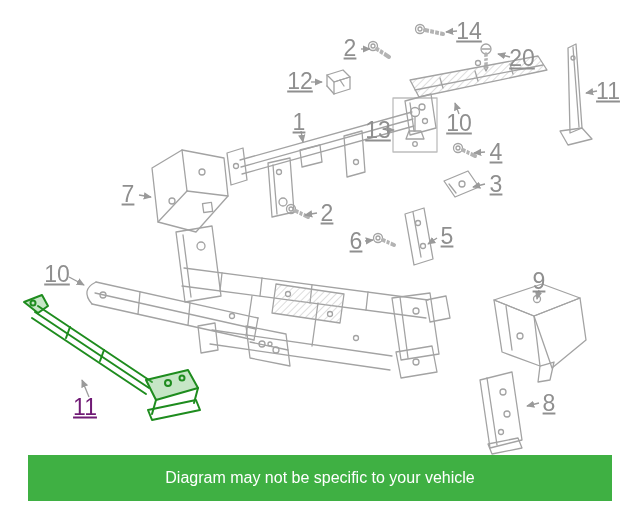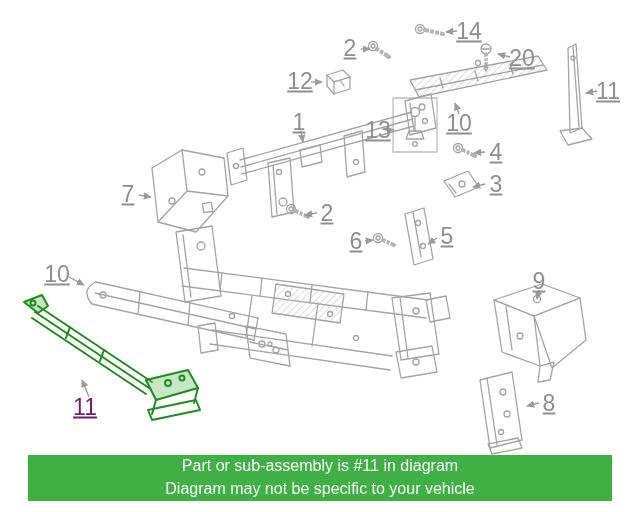--- a/index.html
+++ b/index.html
@@ -276,17 +276,16 @@
   <div class="plabel dark" style="left:85px;top:407px">11</div>
   <div class="plabel" style="left:608px;top:91px">11</div>
   <div class="plabel" style="left:378px;top:130px">13</div>
   <div class="plabel" style="left:469px;top:31px">14</div>
   <div class="plabel" style="left:350px;top:48px">2</div>
   <div class="plabel" style="left:459px;top:123px">10</div>
   <div class="plabel" style="left:300px;top:81px">12</div>
   <div class="plabel" style="left:522px;top:58px">20</div>
 
   <div class="banner">
-    <div>Part or sub-assembly is #11 in diagram</div>
     <div>Diagram may not be specific to your vehicle</div>
   </div>
 
 </div>
 
 </body></html>

